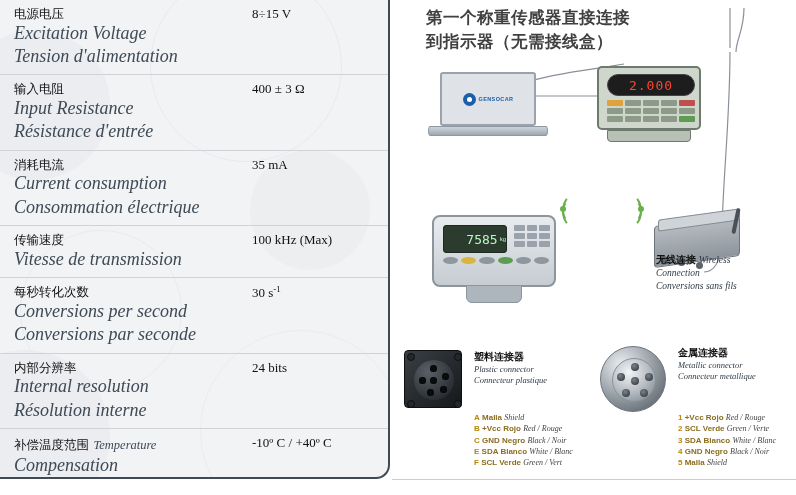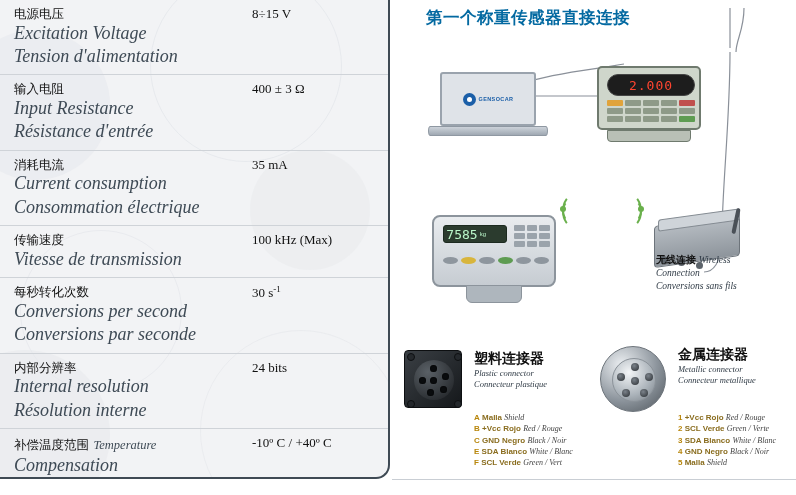--- a/index.html
+++ b/index.html
@@ -61,21 +61,21 @@
   }
 
   
   .diagram{
     position:absolute;left:392px;top:0;width:404px;height:495px;
     background:#ffffff;
   }
   .head-cn{
     position:absolute;left:34px;top:6px;width:340px;
     font-family:"DejaVu Sans", sans-serif;
-    font-size:16.5px;font-weight:700;color:#0369a1;line-height:1.45;
+    font-size:16.5px;font-weight:700;color:#404040;line-height:1.45;
     letter-spacing:.5px;
   }
 
   
   svg.wires{position:absolute;left:0;top:0;width:404px;height:495px;pointer-events:none;}
 
   
   .laptop{position:absolute;left:36px;top:72px;width:120px;height:72px;}
   .lap-screen{
     position:absolute;left:12px;top:0;width:96px;height:54px;
@@ -116,23 +116,23 @@
     background:#b9c0b6;border:1px solid #6f7a6e;border-radius:0 0 4px 4px;box-sizing:border-box;}
 
   
   .indicator-mid{position:absolute;left:40px;top:215px;width:124px;height:92px;}
   .mid-body{
     position:absolute;left:0;top:0;width:124px;height:72px;
     background:linear-gradient(#e9ecef,#c6ccd2);
     border:2px solid #8c949c;border-radius:8px;box-sizing:border-box;
   }
   .mid-disp{
-    position:absolute;left:9px;top:8px;width:64px;height:18px;
+    position:absolute;left:9px;top:8px;width:64px;height:28px;
     background:#2b3b2e;border:1px solid #1c2a20;border-radius:3px;box-sizing:border-box;
-    display:flex;align-items:center;justify-content:flex-end;padding-right:20px;
+    display:flex;align-items:center;justify-content:flex-end;padding-right:0;
   }
   .mid-num{font-family:"DejaVu Sans Mono", monospace;font-size:13px;color:#b9f5c8;}
   .mid-unit{font-size:6px;color:#b9f5c8;margin-left:2px;}
   .mid-keys{position:absolute;left:80px;top:8px;width:36px;display:grid;
     grid-template-columns:repeat(3,1fr);gap:2px;}
   .mkey{height:6px;background:#9aa3ab;border-radius:1px;}
   .mid-row{position:absolute;left:9px;top:40px;width:106px;display:grid;
     grid-template-columns:repeat(6,1fr);gap:3px;}
   .mrk{height:7px;border-radius:50%;background:#8e969e;}
   .mrk.y{background:#d8b53c;}
@@ -168,21 +168,21 @@
 
   .wl-label{
     position:absolute;left:264px;top:253px;
     font-size:9.5px;line-height:1.35;color:#111;
   }
   .wl-label .cnw{font-family:"DejaVu Sans", sans-serif;font-size:10px;font-weight:700;}
   .wl-label .iw{font-family:"Liberation Serif", serif;font-style:italic;color:#2f3a45;}
 
   
   .conn{position:absolute;}
-  .conn-title-cn{font-family:"DejaVu Sans", sans-serif;font-size:14px;font-weight:700;color:#111;}
+  .conn-title-cn{font-family:"DejaVu Sans", sans-serif;font-size:10px;font-weight:700;color:#111;}
   .conn-title-en{font-family:"Liberation Serif", serif;font-style:italic;font-size:8.5px;color:#2f3a45;line-height:1.3;}
   .pinlist{margin-top:4px;}
   .pin{font-size:8px;line-height:1.42;white-space:nowrap;font-family:"Liberation Sans",sans-serif;}
   .pin .no{color:#b8860b;font-weight:700;}
   .pin .nm{color:#8a6d1f;font-weight:700;}
   .pin .tr{font-family:"Liberation Serif", serif;font-style:italic;color:#444;font-weight:400;}
 
   .plastic-conn{
     position:absolute;left:0;top:0;width:58px;height:58px;
     background:linear-gradient(135deg,#3a3f44,#15181b);
@@ -300,20 +300,21 @@
           <td class="val val-cell">&gt; 5000 M Ω</td>
         </tr>
       </tbody>
     </table>
   </div>
 
   <div class="diagram">
 
     <div class="head-cn">
       <div>第一个称重传感器直接连接</div>
+      <div>到指示器（无需接线盒）</div>
     </div>
 
     <svg class="wires" viewBox="0 0 404 495">
       <path d="M338 8 L338 48" stroke="#8a9099" stroke-width="1.2" fill="none"></path>
       <path d="M352 8 C 352 30, 344 40, 344 52" stroke="#8a9099" stroke-width="1.2" fill="none"></path>
       <path d="M338 52 C 338 120, 330 190, 330 235" stroke="#8a9099" stroke-width="1.2" fill="none"></path>
       <path d="M330 235 C 330 265, 320 272, 312 272" stroke="#8a9099" stroke-width="1.2" fill="none"></path>
       <path d="M100 96 C 150 96, 190 96, 208 96" stroke="#8a9099" stroke-width="1.2" fill="none"></path>
       <path d="M108 90 C 160 72, 200 70, 232 64" stroke="#8a9099" stroke-width="1.2" fill="none"></path>
     </svg>

